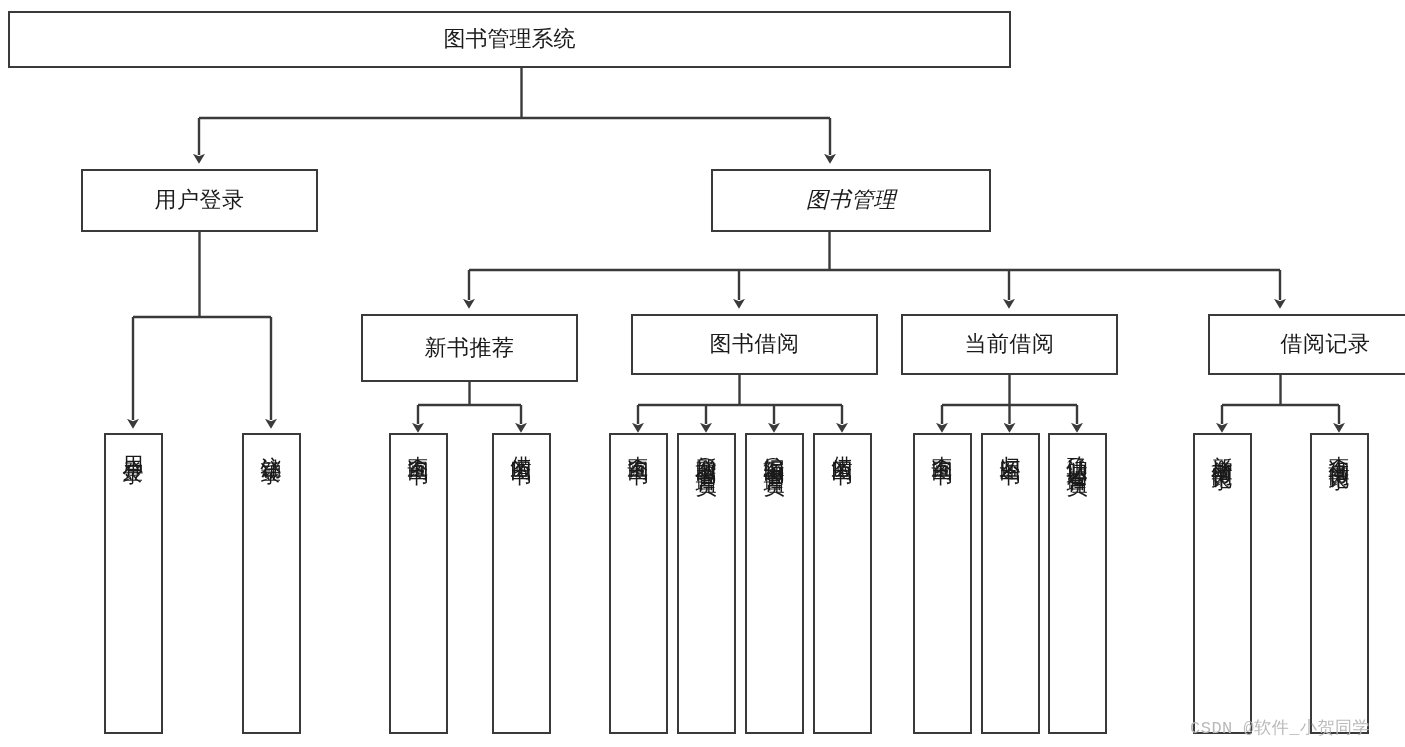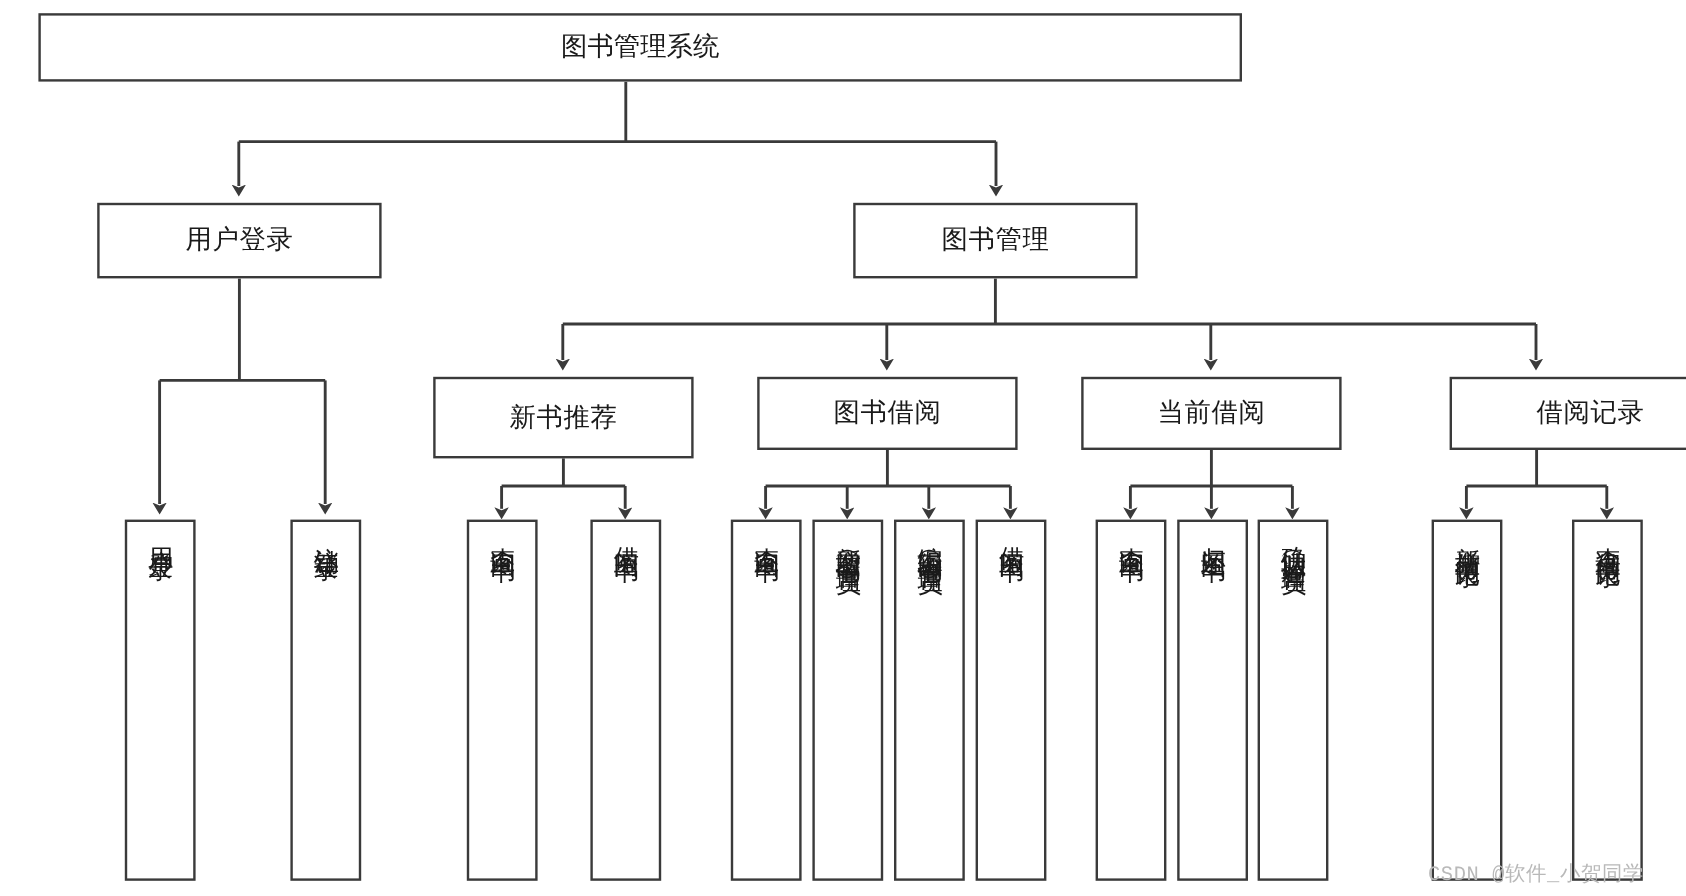--- a/index.html
+++ b/index.html
@@ -118,35 +118,35 @@
       <path d="M1009.5,405 L1009.5,424" marker-end="url(#arrow)"></path>
       <path d="M1077,405 L1077,424" marker-end="url(#arrow)"></path>
 
       <path d="M1280.5,375 L1280.5,405"></path>
       <path d="M1222,405 L1339,405"></path>
       <path d="M1222,405 L1222,424" marker-end="url(#arrow)"></path>
       <path d="M1339,405 L1339,424" marker-end="url(#arrow)"></path>
     </g>
   </svg>
 
-  <div class="node root" style="left:32px; top:11px; width:1003px; height:57px;">
+  <div class="node root" style="left:8px; top:11px; width:1003px; height:57px;">
     <span class="label">图书管理系统</span>
   </div>
 
   <div class="node horiz" style="left:81px; top:169px; width:237px; height:63px;">
     <span class="label">用户登录</span>
   </div>
-  <div class="node horiz" style="left:711px; top:169px; width:237px; height:63px;">
+  <div class="node horiz" style="left:711px; top:169px; width:280px; height:63px;font-style:italic;">
     <span class="label">图书管理</span>
   </div>
 
   <div class="node horiz" style="left:361px; top:314px; width:217px; height:68px;">
     <span class="label">新书推荐</span>
   </div>
-  <div class="node horiz" style="left:631px; top:314px; width:217px; height:61px;">
+  <div class="node horiz" style="left:631px; top:314px; width:247px; height:61px;">
     <span class="label">图书借阅</span>
   </div>
   <div class="node horiz" style="left:901px; top:314px; width:217px; height:61px;">
     <span class="label">当前借阅</span>
   </div>
   <div class="node horiz" style="left:1172px; top:314px; width:235px; height:61px;margin-left:36px;">
     <span class="label">借阅记录</span>
   </div>
 
   <div class="node vert" style="left:104px; top:433px; width:59px; height:301px;">

